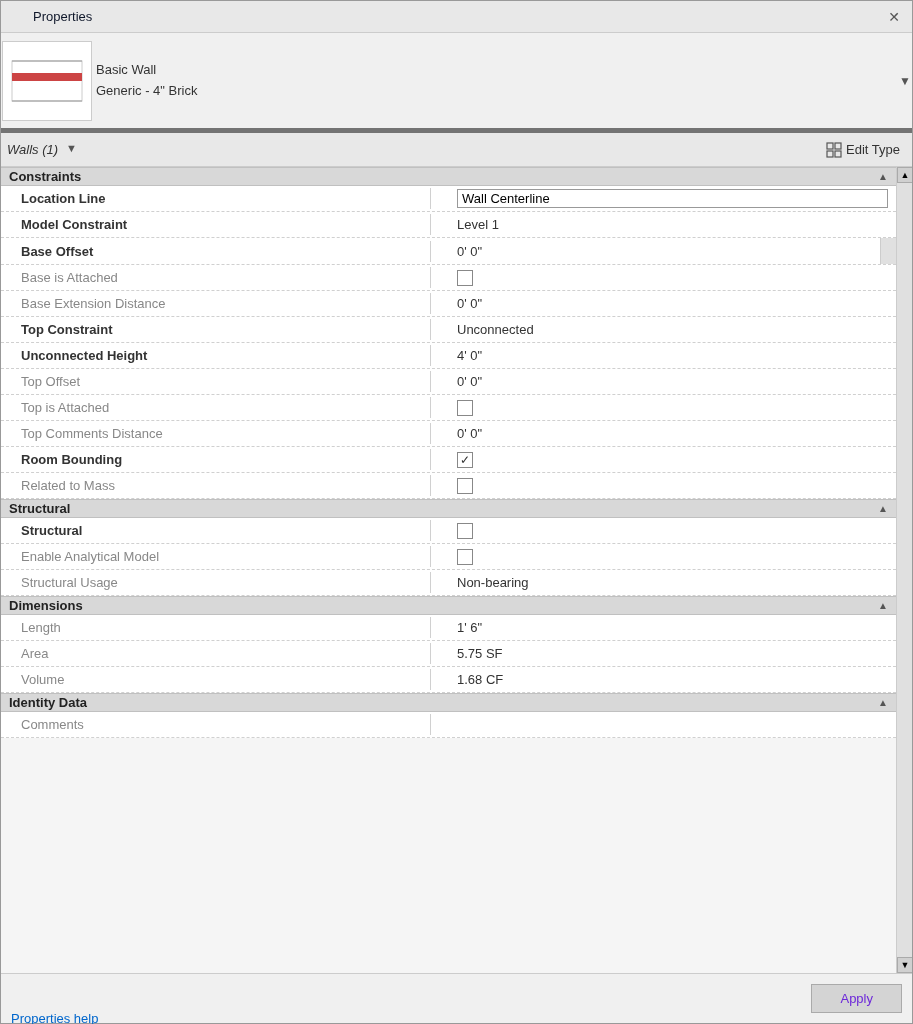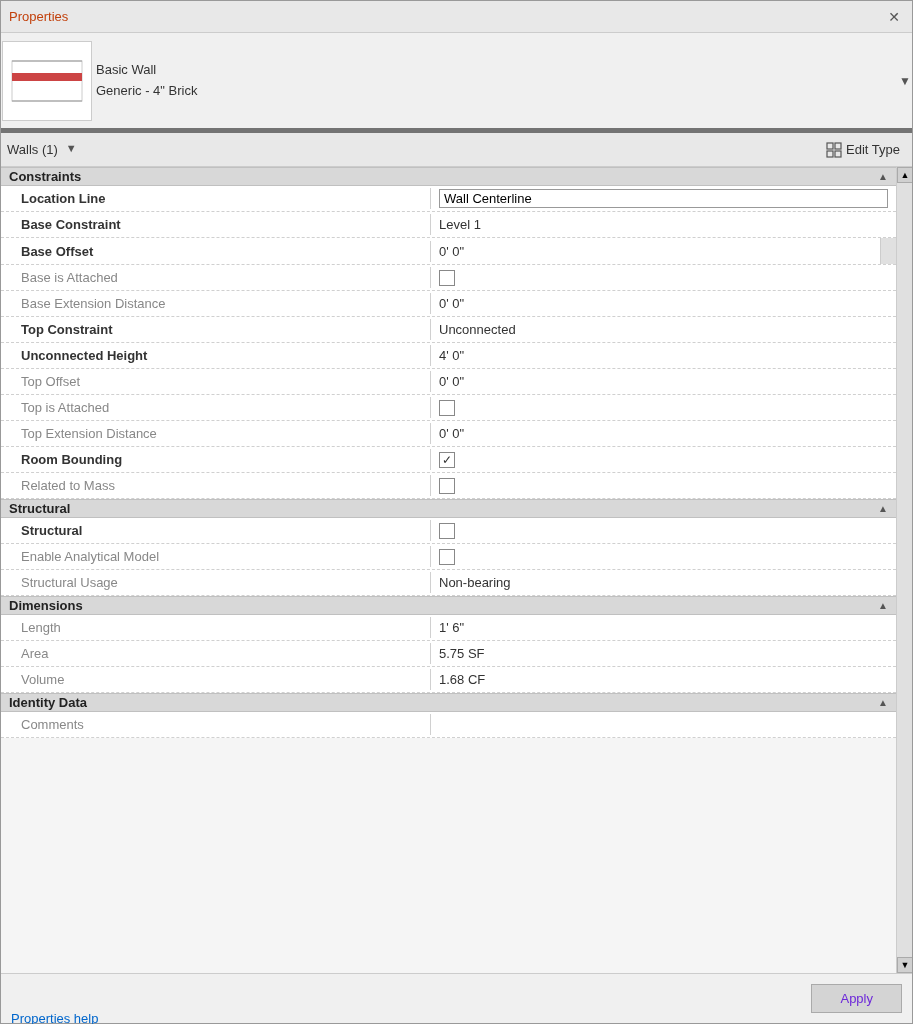--- a/index.html
+++ b/index.html
@@ -28,21 +28,22 @@
       display: flex;
       align-items: center;
       justify-content: space-between;
       height: 32px;
       flex-shrink: 0;
     }
 
     .title-bar-title {
       font-size: 13px;
       font-weight: normal;
-      color: #c2410c;
+      color: #0f172a;
+      margin-left: 24px;
     }
 
     .close-btn {
       width: 20px;
       height: 20px;
       background: none;
       border: none;
       cursor: pointer;
       font-size: 14px;
       color: #555;
@@ -102,20 +103,21 @@
       align-items: center;
       justify-content: space-between;
       flex-shrink: 0;
       height: 34px;
     }
 
     .type-selector-left {
       display: flex;
       align-items: flex-start;
       gap: 4px;
+      font-style: italic;
     }
 
     .type-selector-text {
       font-size: 13px;
       color: #333;
     }
 
     .type-selector-arrow {
       font-size: 11px;
       color: #555;
@@ -200,20 +202,21 @@
       color: #888;
     }
 
     .prop-value {
       flex: 1;
       padding: 3px 8px;
       font-size: 13px;
       color: #333;
       display: flex;
       align-items: center;
+      margin-left: 18px;
     }
 
     .prop-value-input {
       width: 100%;
       border: 1px solid #999;
       background: white;
       padding: 1px 4px;
       font-size: 13px;
       font-family: inherit;
       outline: none;
@@ -351,21 +354,21 @@
             <span>Constraints</span>
             <span class="section-collapse-icon">▲</span>
           </div>
           <div class="property-row">
             <div class="prop-label bold">Location Line</div>
             <div class="prop-value">
               <input type="text" class="prop-value-input" value="Wall Centerline" style="">
             </div>
           </div>
           <div class="property-row">
-            <div class="prop-label bold">Base Constraint</div>
+            <div class="prop-label bold">Model Constraint</div>
             <div class="prop-value">Level 1</div>
           </div>
           <div class="property-row">
             <div class="prop-label bold">Base Offset</div>
             <div class="prop-value">0'  0"</div>
             <div class="prop-scroll-handle"></div>
           </div>
           <div class="property-row">
             <div class="prop-label dimmed">Base is Attached</div>
             <div class="prop-value">
@@ -388,21 +391,21 @@
             <div class="prop-label dimmed">Top Offset</div>
             <div class="prop-value">0'  0"</div>
           </div>
           <div class="property-row">
             <div class="prop-label dimmed">Top is Attached</div>
             <div class="prop-value">
               <div class="checkbox-ui"></div>
             </div>
           </div>
           <div class="property-row">
-            <div class="prop-label dimmed">Top Extension Distance</div>
+            <div class="prop-label dimmed">Top Comments Distance</div>
             <div class="prop-value">0'  0"</div>
           </div>
           <div class="property-row">
             <div class="prop-label bold">Room Bounding</div>
             <div class="prop-value">
               <div class="checkbox-ui checked"></div>
             </div>
           </div>
           <div class="property-row">
             <div class="prop-label dimmed">Related to Mass</div>

